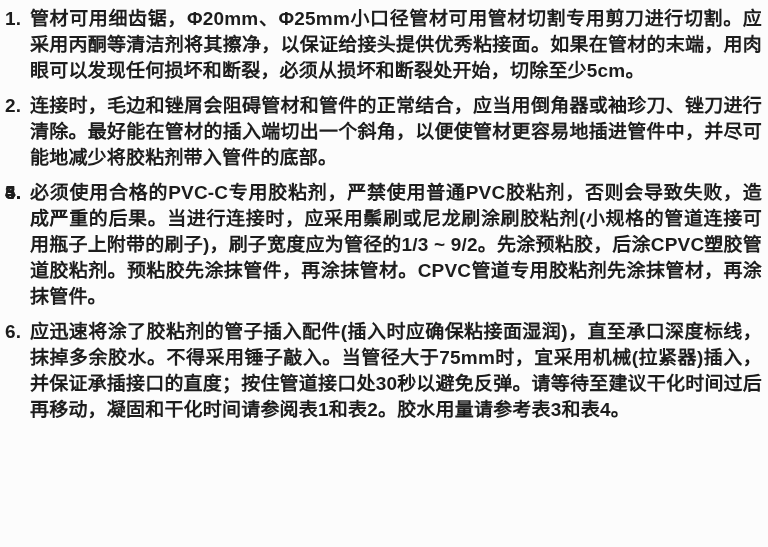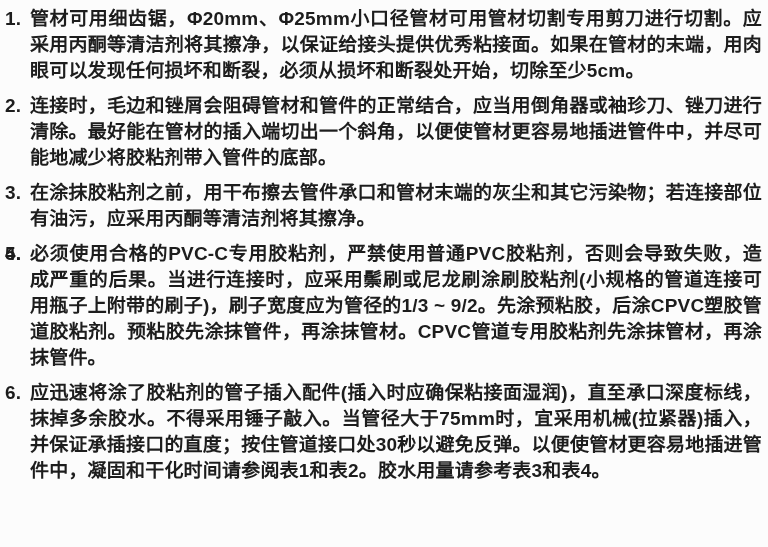--- a/index.html
+++ b/index.html
@@ -48,30 +48,29 @@
     <span class="txt">管材可用细齿锯，Φ20mm、Φ25mm小口径管材可用管材切割专用剪刀进行切割。应采用丙酮等清洁剂将其擦净，以保证给接头提供优秀粘接面。如果在管材的末端，用肉眼可以发现任何损坏和断裂，必须从损坏和断裂处开始，切除至少5cm。</span>
   </div>
 
   <div class="item">
     <span class="num">2.</span>
     <span class="txt">连接时，毛边和锉屑会阻碍管材和管件的正常结合，应当用倒角器或袖珍刀、锉刀进行清除。最好能在管材的插入端切出一个斜角，以便使管材更容易地插进管件中，并尽可能地减少将胶粘剂带入管件的底部。</span>
   </div>
 
   <div class="item">
     <span class="num">3.</span>
-    <span class="txt">在涂抹胶粘剂之前，用干布擦去管件承口和管材末端的灰尘和其它污染物；若连接部位有油污，应采用丙酮等清洁剂将其擦净。</span>
   </div>
 
   <div class="item">
     <span class="num">4.</span>
   </div>
 
   <div class="item">
     <span class="num">5.</span>
     <span class="txt">必须使用合格的PVC-C专用胶粘剂，严禁使用普通PVC胶粘剂，否则会导致失败，造成严重的后果。当进行连接时，应采用鬃刷或尼龙刷涂刷胶粘剂(小规格的管道连接可用瓶子上附带的刷子)，刷子宽度应为管径的1/3 ~ 9/2。先涂预粘胶，后涂CPVC塑胶管道胶粘剂。预粘胶先涂抹管件，再涂抹管材。CPVC管道专用胶粘剂先涂抹管材，再涂抹管件。</span>
   </div>
 
   <div class="item">
     <span class="num">6.</span>
-    <span class="txt">应迅速将涂了胶粘剂的管子插入配件(插入时应确保粘接面湿润)，直至承口深度标线，抹掉多余胶水。不得采用锤子敲入。当管径大于75mm时，宜采用机械(拉紧器)插入，并保证承插接口的直度；按住管道接口处30秒以避免反弹。以便使管材更容易地插进管件中，凝固和干化时间请参阅表1和表2。胶水用量请参考表3和表4。</span>
+    <span class="txt">应迅速将涂了胶粘剂的管子插入配件(插入时应确保粘接面湿润)，直至承口深度标线，抹掉多余胶水。不得采用锤子敲入。当管径大于75mm时，宜采用机械(拉紧器)插入，并保证承插接口的直度；按住管道接口处30秒以避免反弹。请等待至建议干化时间过后再移动，凝固和干化时间请参阅表1和表2。胶水用量请参考表3和表4。</span>
   </div>
 
 </div>
 
 </body></html>

